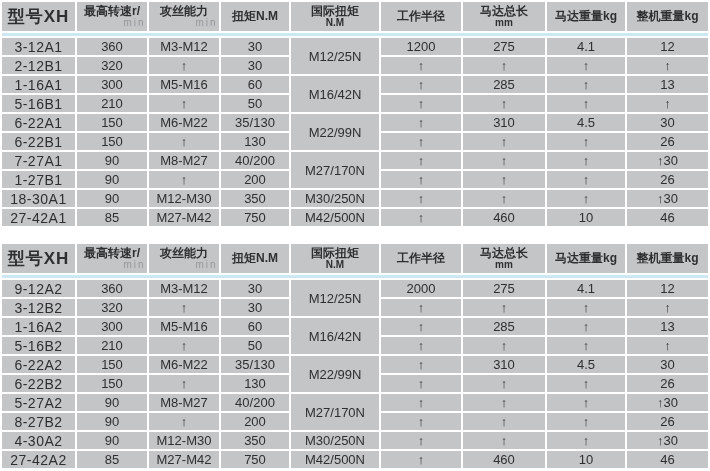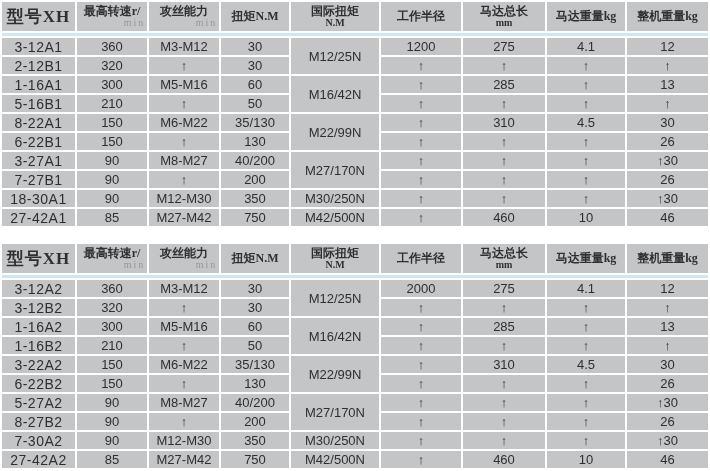--- a/index.html
+++ b/index.html
@@ -16,21 +16,21 @@
     margin:0;
   }
   th,td{
     background:#c4c5c7;
     text-align:center;
     vertical-align:middle;
     padding:0;
     overflow:hidden;
     white-space:nowrap;
   }
-  th{height:29px;font-weight:bold;font-family:Liberation Serif, serif;}
+  th{height:29px;font-weight:bold;}
   td{height:17px;font-size:13px;}
   .h1{font-size:12px;font-weight:bold;line-height:13px;}
   th.model-col .h1{font-size:17px;letter-spacing:1px;}
   .h2{font-size:10px;line-height:10px;font-weight:bold;}
   .h2.sub-light{color:#96979a;letter-spacing:2px;font-weight:normal;padding-left:45px;}
   td.model-col{font-size:14px;letter-spacing:0.5px;}
   td.blueband{background:#cde7f3;height:3px;padding:0;line-height:0;}
   .table-gap{height:14px;background:#ffffff;}
 </style>
 </head>
@@ -124,53 +124,53 @@
           <td class="model-col">5-16B1</td>
           <td>210</td>
           <td>↑</td>
           <td>50</td>
           <td>↑</td>
           <td>↑</td>
           <td>↑</td>
           <td>↑</td>
         </tr>
         <tr>
-          <td class="model-col">8-22A1</td>
+          <td class="model-col">6-22A1</td>
           <td>150</td>
           <td>M6-M22</td>
           <td>35/130</td>
           <td rowspan="2">M22/99N</td>
           <td>↑</td>
           <td>310</td>
           <td>4.5</td>
           <td>30</td>
         </tr>
         <tr>
           <td class="model-col">6-22B1</td>
           <td>150</td>
           <td>↑</td>
           <td>130</td>
           <td>↑</td>
           <td>↑</td>
           <td>↑</td>
           <td>26</td>
         </tr>
         <tr>
-          <td class="model-col">3-27A1</td>
+          <td class="model-col">7-27A1</td>
           <td>90</td>
           <td>M8-M27</td>
           <td>40/200</td>
           <td rowspan="2">M27/170N</td>
           <td>↑</td>
           <td>↑</td>
           <td>↑</td>
           <td>↑30</td>
         </tr>
         <tr>
-          <td class="model-col">7-27B1</td>
+          <td class="model-col">1-27B1</td>
           <td>90</td>
           <td>↑</td>
           <td>200</td>
           <td>↑</td>
           <td>↑</td>
           <td>↑</td>
           <td>26</td>
         </tr>
         <tr>
           <td class="model-col">18-30A1</td>
@@ -242,21 +242,21 @@
           <th>
             <div class="h1">整机重量kg</div>
           </th>
         </tr>
         <tr>
           <td colspan="9" class="blueband"></td>
         </tr>
       </thead>
       <tbody>
         <tr>
-          <td class="model-col">3-12A2</td>
+          <td class="model-col">9-12A2</td>
           <td>360</td>
           <td>M3-M12</td>
           <td>30</td>
           <td rowspan="2">M12/25N</td>
           <td>2000</td>
           <td>275</td>
           <td>4.1</td>
           <td>12</td>
         </tr>
         <tr>
@@ -274,31 +274,31 @@
           <td>300</td>
           <td>M5-M16</td>
           <td>60</td>
           <td rowspan="2">M16/42N</td>
           <td>↑</td>
           <td>285</td>
           <td>↑</td>
           <td>13</td>
         </tr>
         <tr>
-          <td class="model-col">1-16B2</td>
+          <td class="model-col">5-16B2</td>
           <td>210</td>
           <td>↑</td>
           <td>50</td>
           <td>↑</td>
           <td>↑</td>
           <td>↑</td>
           <td>↑</td>
         </tr>
         <tr>
-          <td class="model-col">3-22A2</td>
+          <td class="model-col">6-22A2</td>
           <td>150</td>
           <td>M6-M22</td>
           <td>35/130</td>
           <td rowspan="2">M22/99N</td>
           <td>↑</td>
           <td>310</td>
           <td>4.5</td>
           <td>30</td>
         </tr>
         <tr>
@@ -326,21 +326,21 @@
           <td class="model-col">8-27B2</td>
           <td>90</td>
           <td>↑</td>
           <td>200</td>
           <td>↑</td>
           <td>↑</td>
           <td>↑</td>
           <td>26</td>
         </tr>
         <tr>
-          <td class="model-col">7-30A2</td>
+          <td class="model-col">4-30A2</td>
           <td>90</td>
           <td>M12-M30</td>
           <td>350</td>
           <td>M30/250N</td>
           <td>↑</td>
           <td>↑</td>
           <td>↑</td>
           <td>↑30</td>
         </tr>
         <tr>

